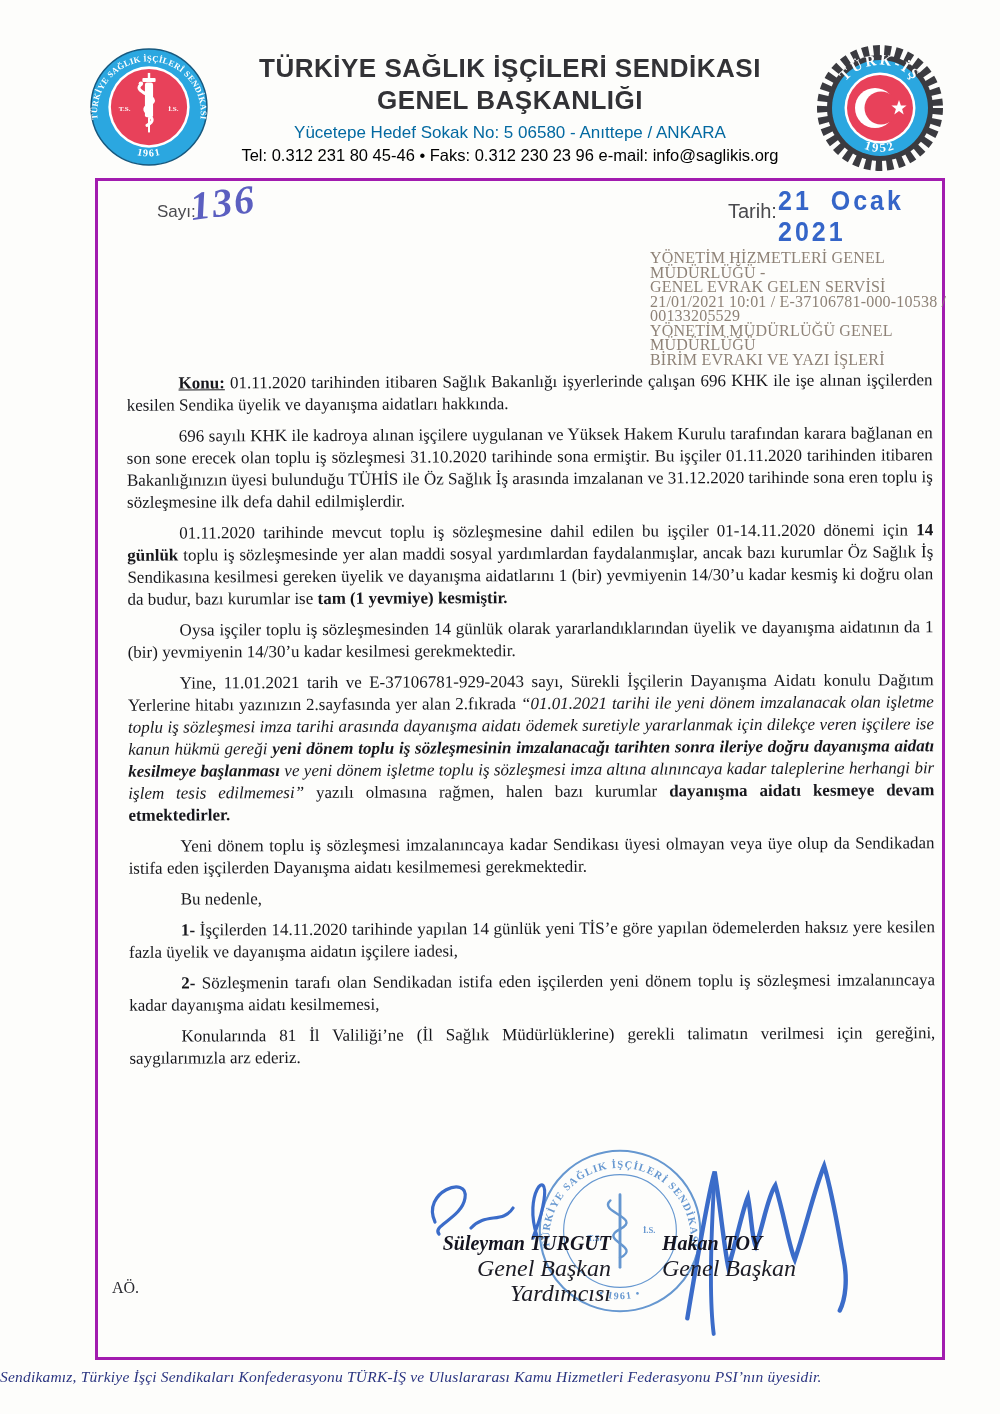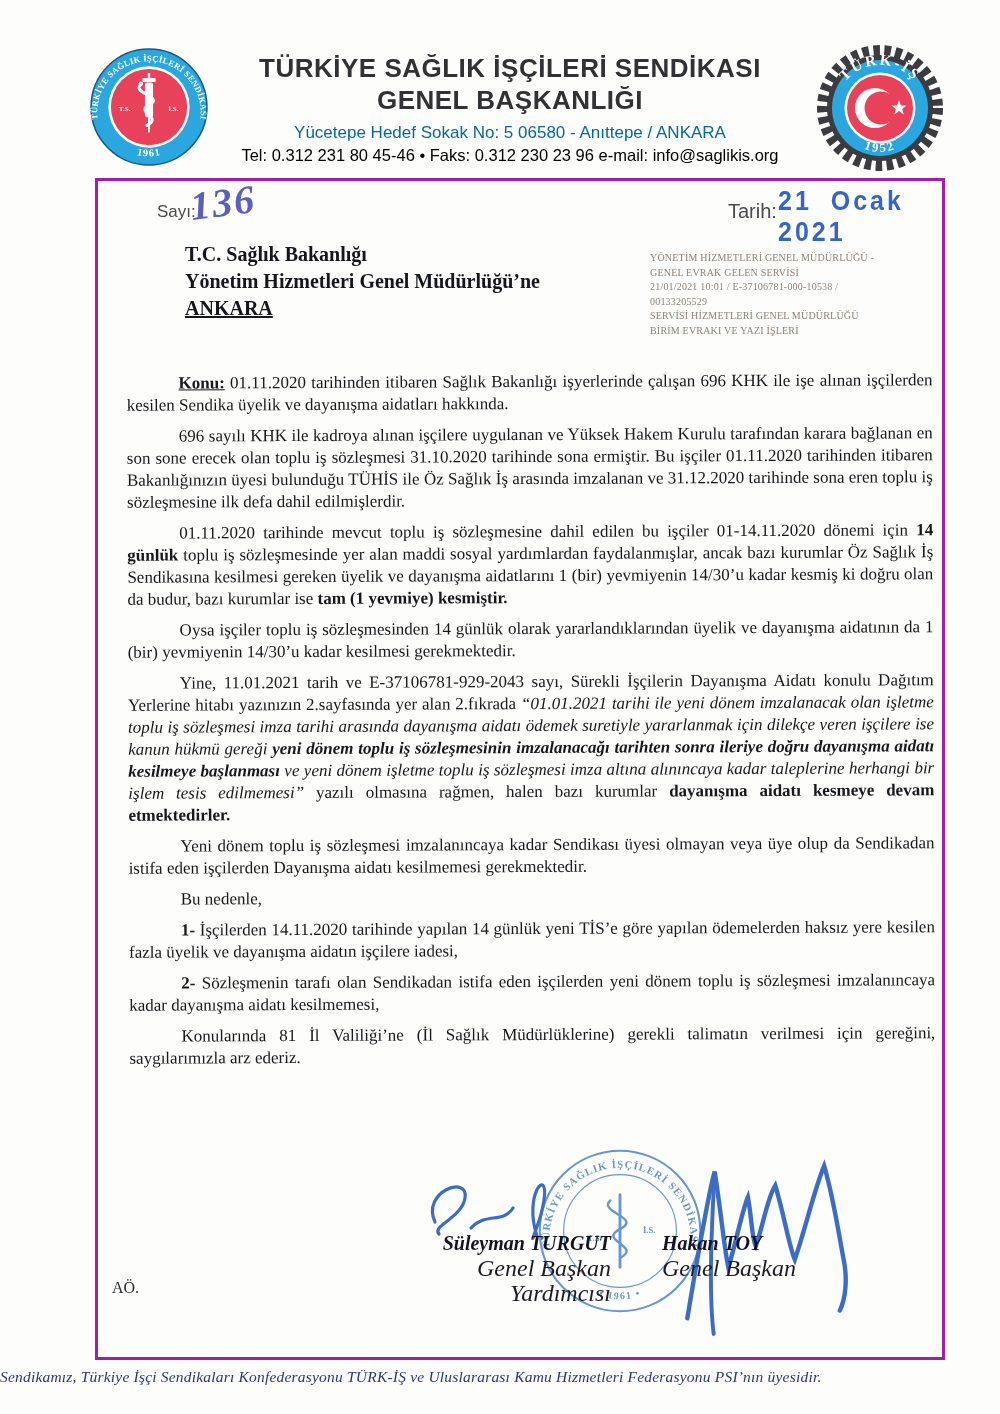--- a/index.html
+++ b/index.html
@@ -22,21 +22,21 @@
   .sayi-label{position:absolute;left:59px;top:21px;font-family:"Liberation Sans",sans-serif;font-size:17px;color:#4a4a4e;}
   .sayi-value{position:absolute;left:92px;top:-2px;font-size:40px;font-style:italic;color:#5b5fc0;
               transform:rotate(-7deg);font-weight:bold;letter-spacing:2px;}
   .tarih-label{position:absolute;left:630px;top:19px;font-family:"Liberation Sans",sans-serif;font-size:20px;color:#4a4a4e;}
   .tarih-value{position:absolute;left:680px;top:6px;font-family:"Liberation Sans",sans-serif;font-size:25px;
                font-weight:bold;color:#3565c8;letter-spacing:3px;word-spacing:9px;transform:scaleY(1.08);}
 
   .recipient{position:absolute;left:87px;top:60px;font-size:20px;font-weight:bold;line-height:27px;color:#15151d;}
   .recipient .u{text-decoration:underline;}
 
-  .rstamp{position:absolute;left:552px;top:70px;width:300px;font-size:10px;line-height:14.5px;
+  .rstamp{position:absolute;left:552px;top:70px;width:300px;font-size:16px;line-height:14.5px;
           color:#8e8277;letter-spacing:.2px;}
 
   .letter-body{position:absolute;left:30px;right:8px;top:190px;transform:rotate(-0.25deg);}
   .letter-body p{margin:0 0 9px 0;text-indent:52px;text-align:justify;
                  font-size:17px;line-height:22px;color:#17171c;}
   .bold{font-weight:bold;}
   .ital{font-style:italic;}
   .und{text-decoration:underline;}
 
   
@@ -110,32 +110,27 @@
     </g>
   </svg>
 
   <div class="box">
 
     <span class="sayi-label">Sayı:</span>
     <span class="sayi-value">136</span>
     <span class="tarih-label">Tarih:</span>
     <span class="tarih-value">21 Ocak 2021</span>
 
-    <div class="recipient">
-      <div>T.C. Sağlık Bakanlığı</div>
-      <div>Yönetim Hizmetleri Genel Müdürlüğü’ne</div>
-      <div class="u">ANKARA</div>
-    </div>
 
     <div class="rstamp">
       <div>YÖNETİM HİZMETLERİ GENEL MÜDÜRLÜĞÜ -</div>
       <div>GENEL EVRAK GELEN SERVİSİ</div>
       <div>21/01/2021 10:01 / E-37106781-000-10538 /</div>
       <div>00133205529</div>
-      <div>SERVİSİ HİZMETLERİ GENEL MÜDÜRLÜĞÜ</div>
+      <div>YÖNETİM MÜDÜRLÜĞÜ GENEL MÜDÜRLÜĞÜ</div>
       <div>BİRİM EVRAKI VE YAZI İŞLERİ</div>
     </div>
 
     <div class="letter-body">
         <p><span class="bold und">Konu:</span><span class="">  01.11.2020 tarihinden itibaren Sağlık Bakanlığı işyerlerinde çalışan 696 KHK ile işe alınan işçilerden kesilen Sendika üyelik ve dayanışma aidatları hakkında.</span></p>
         <p><span class="">696 sayılı KHK ile kadroya alınan işçilere uygulanan ve Yüksek Hakem Kurulu tarafından karara bağlanan en son sone erecek olan toplu iş sözleşmesi 31.10.2020 tarihinde sona ermiştir. Bu işçiler 01.11.2020 tarihinden itibaren Bakanlığınızın üyesi bulunduğu TÜHİS ile Öz Sağlık İş arasında imzalanan ve 31.12.2020 tarihinde sona eren toplu iş sözleşmesine ilk defa dahil edilmişlerdir.</span></p>
         <p><span class="">01.11.2020 tarihinde mevcut toplu iş sözleşmesine dahil edilen bu işçiler 01-14.11.2020 dönemi için </span><span class="bold">14 günlük</span><span class=""> toplu iş sözleşmesinde yer alan maddi sosyal yardımlardan faydalanmışlar, ancak bazı kurumlar Öz Sağlık İş Sendikasına kesilmesi gereken üyelik ve dayanışma aidatlarını 1 (bir) yevmiyenin 14/30’u kadar kesmiş ki doğru olan da budur, bazı kurumlar ise </span><span class="bold">tam (1 yevmiye) kesmiştir.</span></p>
         <p><span class="">Oysa işçiler toplu iş sözleşmesinden 14 günlük olarak yararlandıklarından üyelik ve dayanışma aidatının da 1 (bir) yevmiyenin 14/30’u kadar kesilmesi gerekmektedir.</span></p>
         <p><span class="">Yine, 11.01.2021 tarih ve E-37106781-929-2043 sayı, Sürekli İşçilerin Dayanışma Aidatı konulu Dağıtım Yerlerine hitabı yazınızın 2.sayfasında yer alan 2.fıkrada </span><span class="ital">“01.01.2021 tarihi ile yeni dönem imzalanacak olan işletme toplu iş sözleşmesi imza tarihi arasında dayanışma aidatı ödemek suretiyle yararlanmak için dilekçe veren işçilere ise kanun hükmü gereği </span><span class="bold ital">yeni dönem toplu iş sözleşmesinin imzalanacağı tarihten sonra ileriye doğru dayanışma aidatı kesilmeye başlanması</span><span class="ital"> ve yeni dönem işletme toplu iş sözleşmesi imza altına alınıncaya kadar taleplerine herhangi bir işlem tesis edilmemesi”</span><span class=""> yazılı olmasına rağmen, halen bazı kurumlar </span><span class="bold">dayanışma aidatı kesmeye devam etmektedirler.</span></p>
         <p><span class="">Yeni dönem toplu iş sözleşmesi imzalanıncaya kadar Sendikası üyesi olmayan veya üye olup da Sendikadan istifa eden işçilerden Dayanışma aidatı kesilmemesi gerekmektedir.</span></p>

